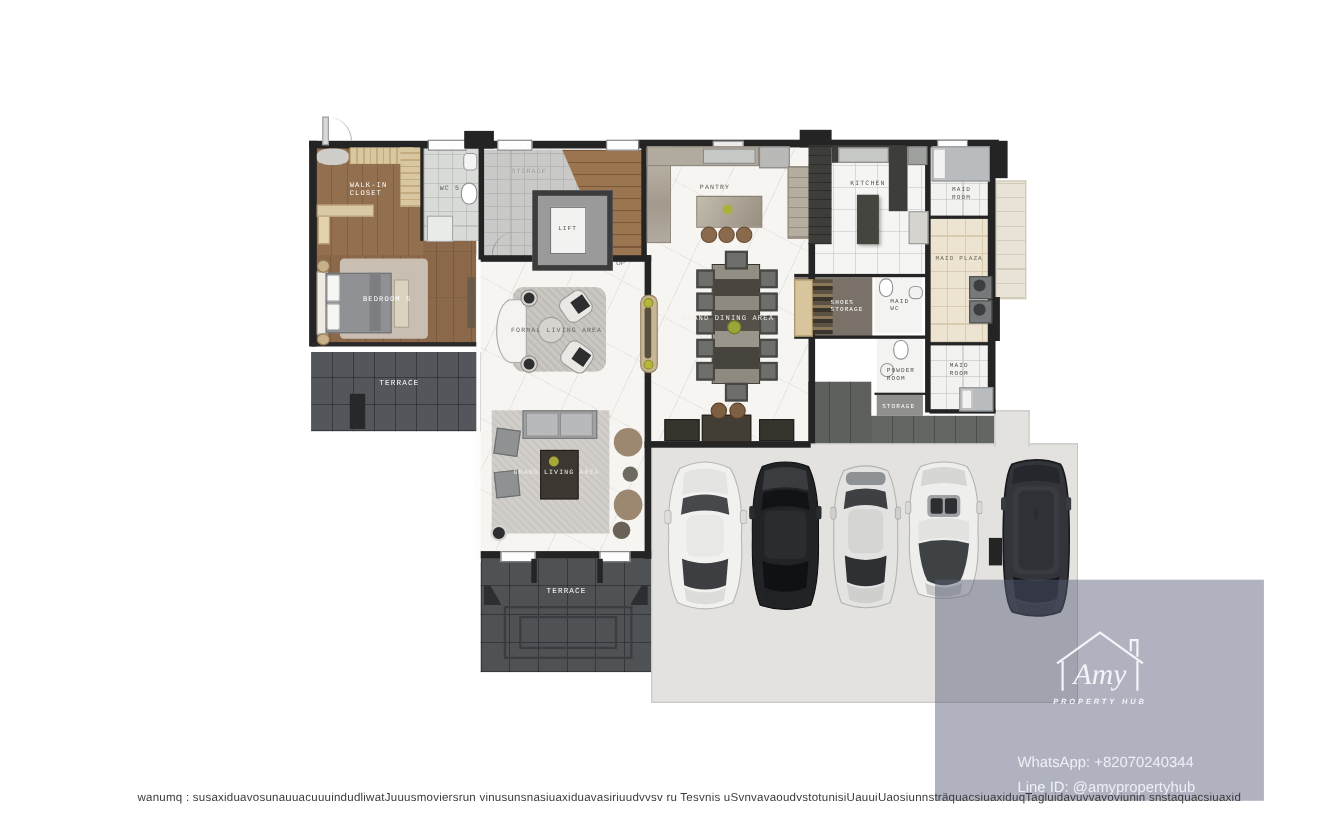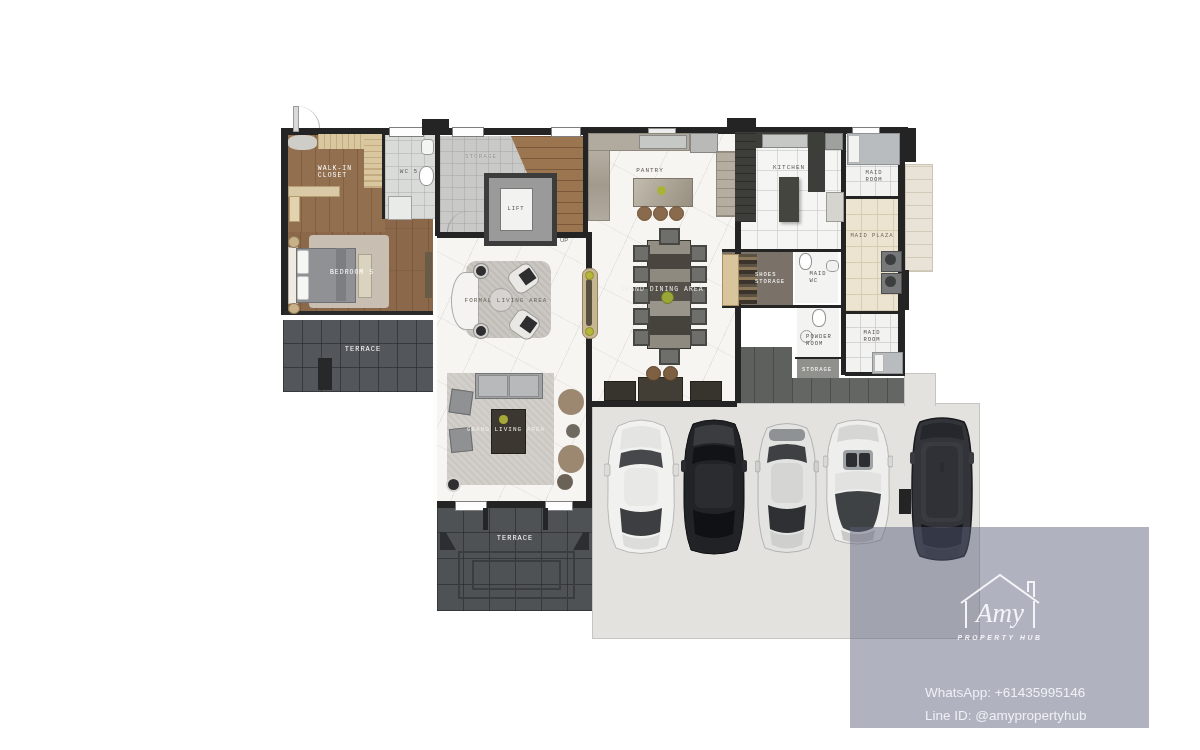--- a/index.html
+++ b/index.html
@@ -457,18 +457,19 @@
 <div class="abs" style="left:850px;top:527px;width:299px;height:201px;background:rgba(88,94,120,0.47);"></div>
 
 <svg class="abs" style="left:950px;top:566px;" width="100" height="80" viewBox="0 0 100 80">
   <path d="M11,37 L50,9 L89,37" fill="none" stroke="#f3f4f8" stroke-width="2"></path>
   <path d="M16,35 L16,62 M84,35 L84,62" fill="none" stroke="#f3f4f8" stroke-width="2"></path>
   <path d="M78,26 L78,16 L84,16 L84,31" fill="none" stroke="#f3f4f8" stroke-width="2"></path>
   <text x="50" y="56" font-family="Liberation Serif, serif" font-style="italic" font-size="27" fill="#f3f4f8" text-anchor="middle">Amy</text>
   <text x="50" y="74" font-family="Liberation Sans, sans-serif" font-size="6.8" letter-spacing="2.6" fill="#f3f4f8" text-anchor="middle" font-weight="bold" font-style="italic">PROPERTY HUB</text>
 </svg>
 
-<div class="abs" style="left:925px;top:685px;font-size:13.5px;color:#eef0f5;font-family:'Liberation Sans',sans-serif;">WhatsApp: +61435995146</div>
+<div class="abs" style="left:925px;top:685px;font-size:13.5px;color:#eef0f5;font-family:'Liberation Sans',sans-serif;">WhatsApp: +82070240344</div>
 
 <div class="abs" style="left:925px;top:708px;font-size:13.5px;color:#eef0f5;font-family:'Liberation Sans',sans-serif;">Line ID: @amypropertyhub</div>
 
+<div class="abs" style="left:125px;top:719px;font-size:10.5px;color:#3b3b3d;font-family:'Liberation Sans',sans-serif;letter-spacing:0.2px;">wanumq : susaxiduavosunauuacuuuindudliwatJuuusmoviersrun vinusunsnasiuaxiduavasiriuudvvsv ru Tesvnis uSvnvavaoudvstotunisiUauuiUaosiunnsträquacsiuaxiduqTagluidavuvvavoviunin snstaquacsiuaxid</div>
 
 </div>
 
 </body></html>

